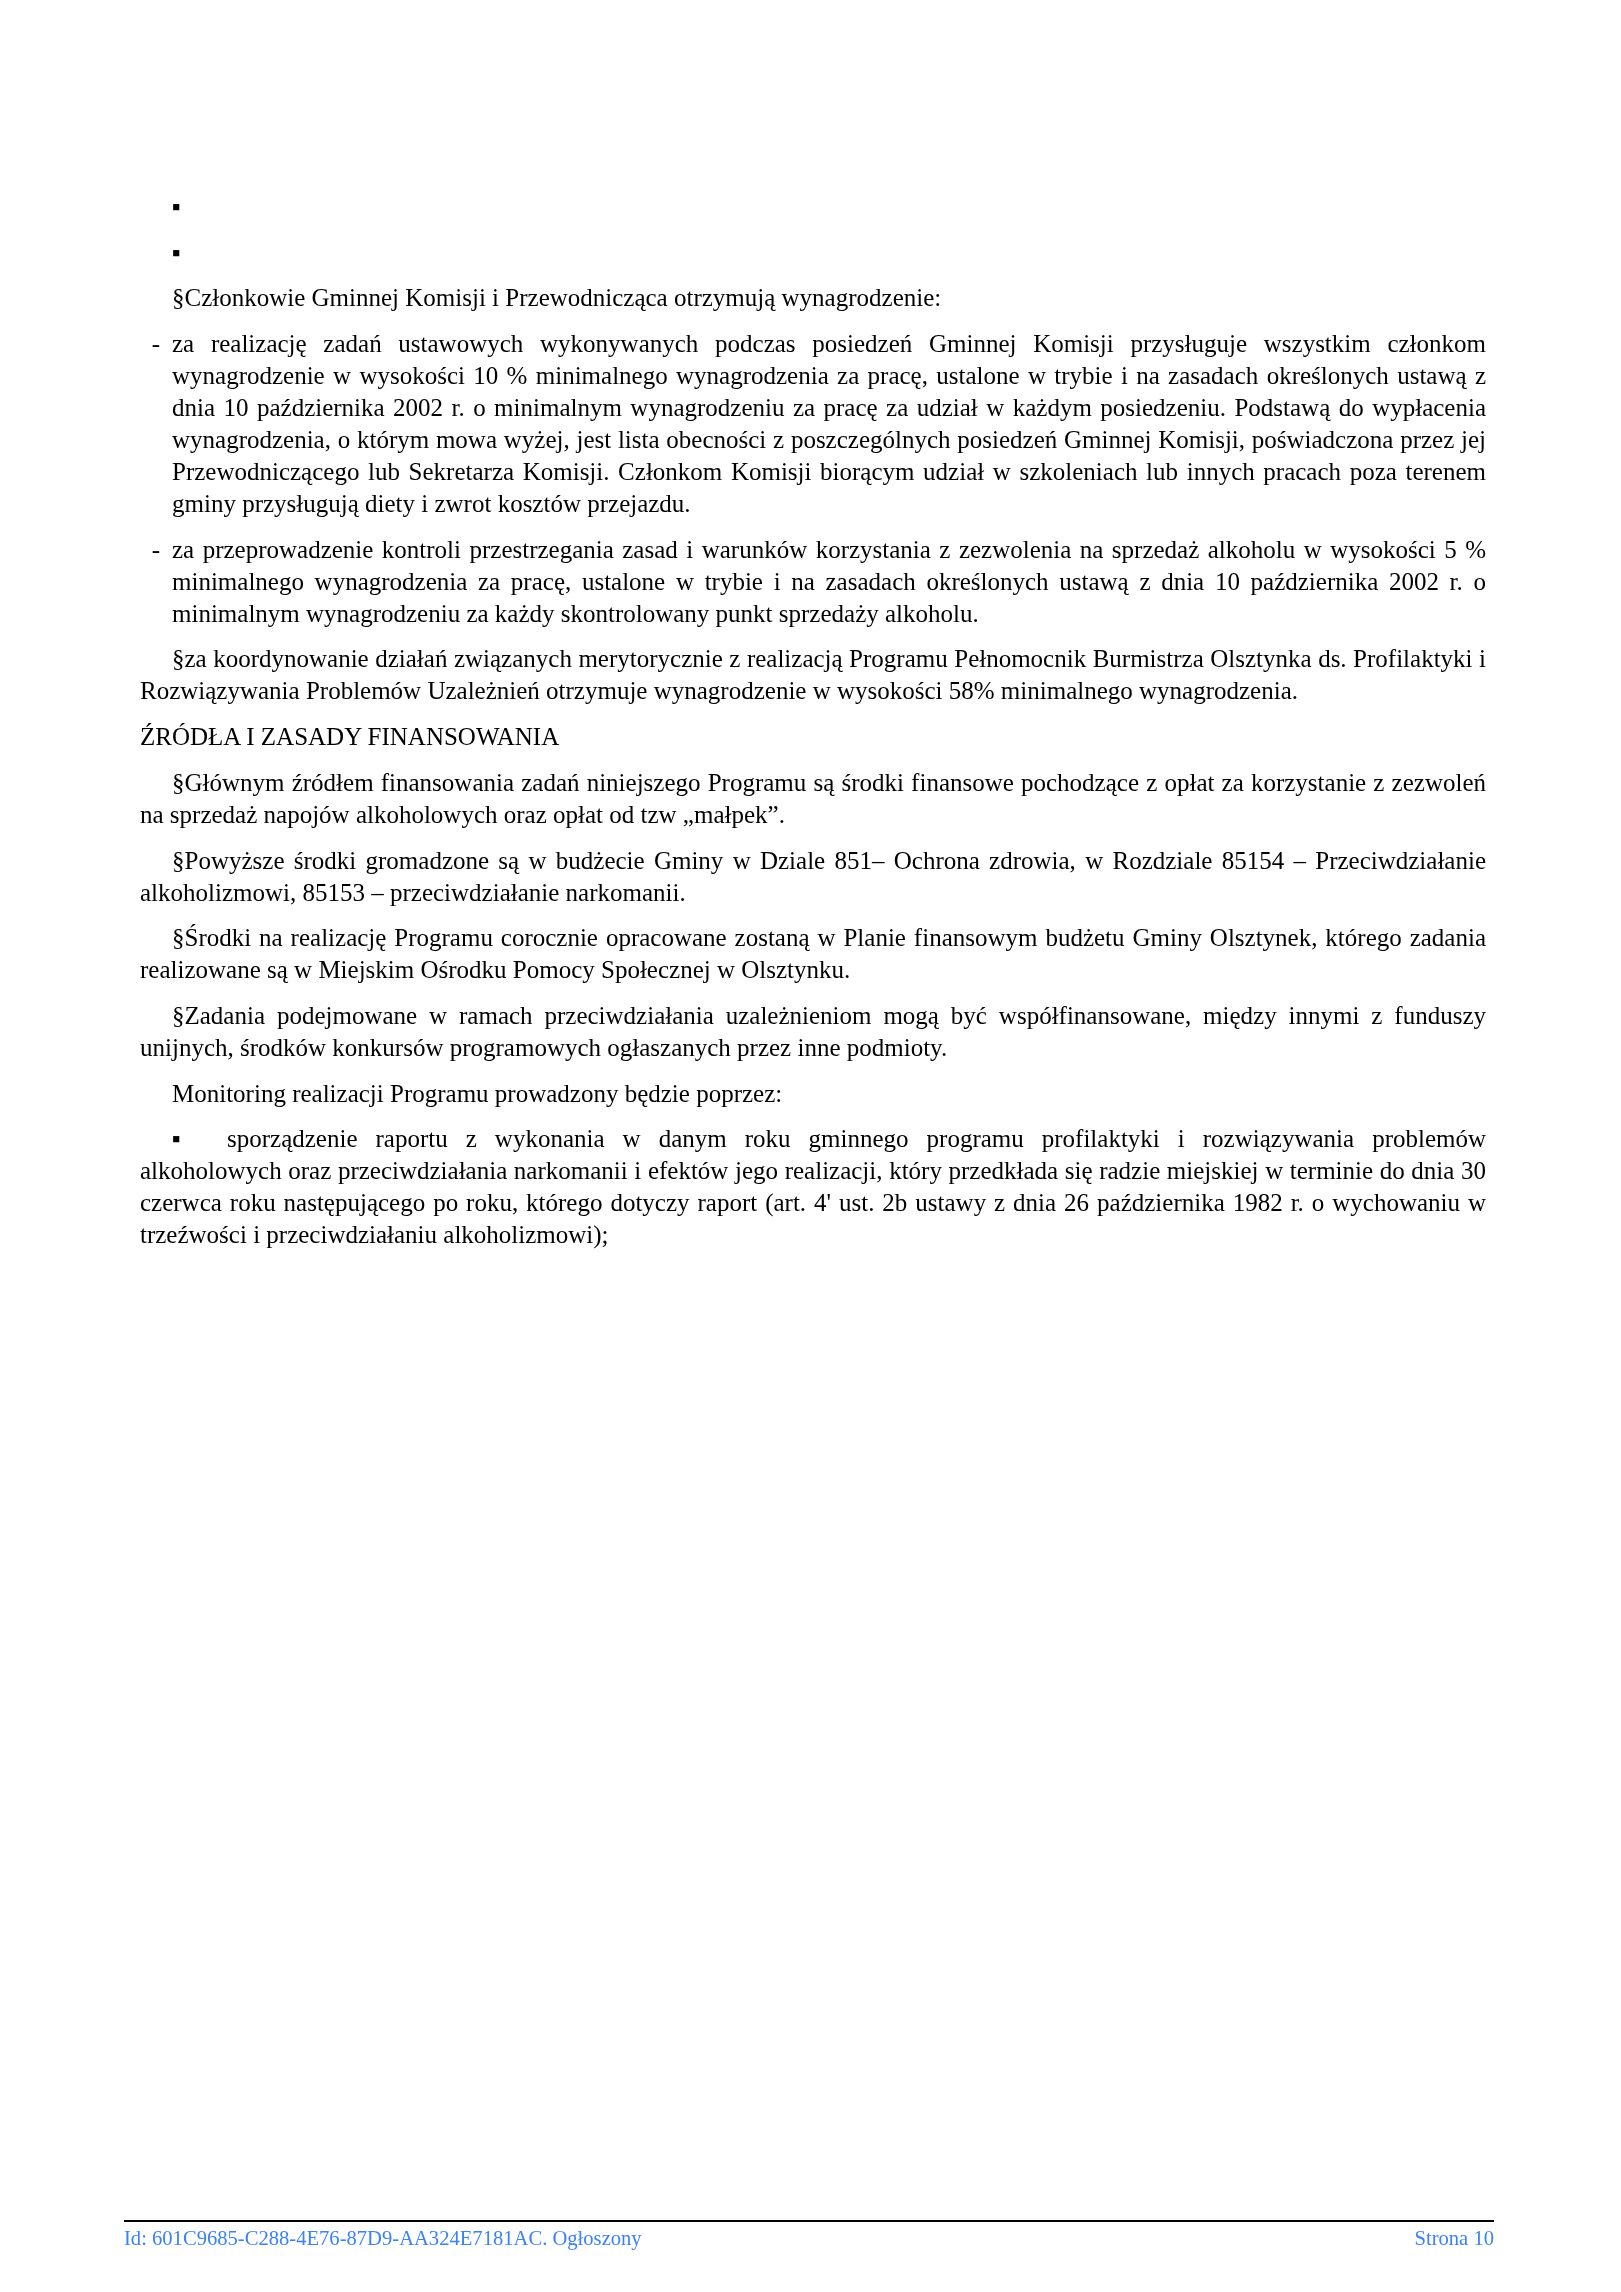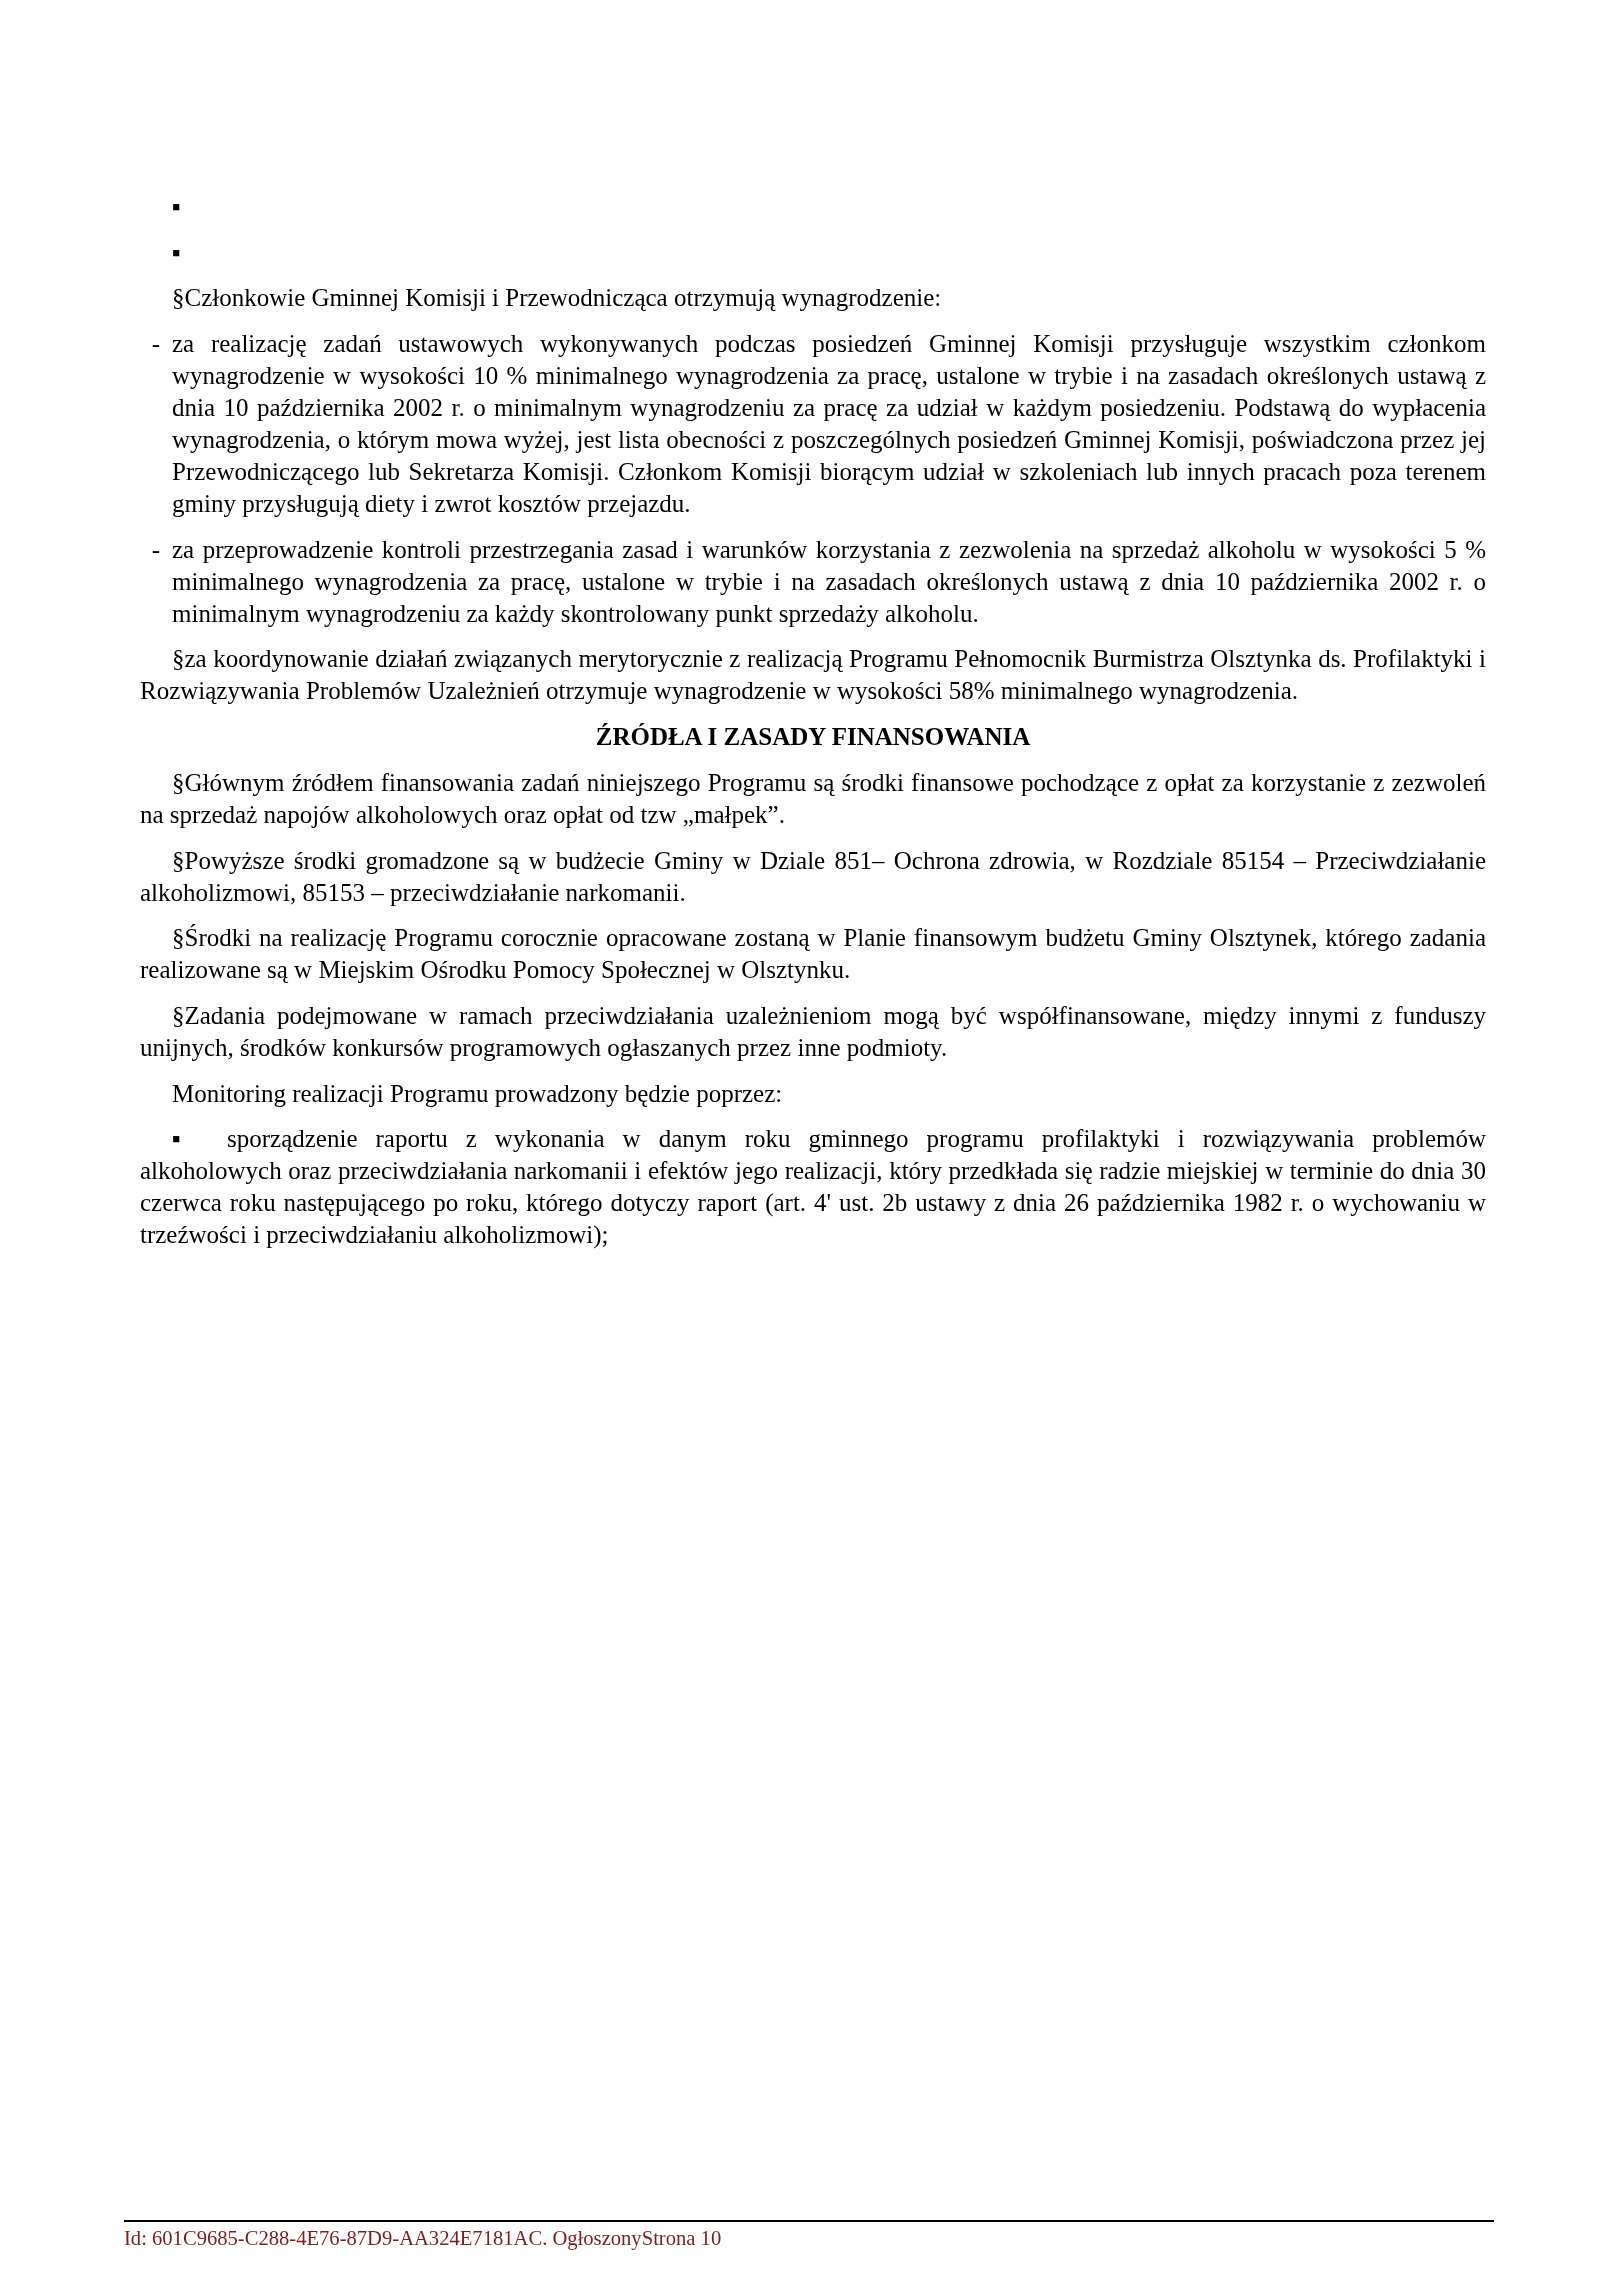--- a/index.html
+++ b/index.html
@@ -6,35 +6,35 @@
   body { width: 1621px; height: 2293px; position: relative; overflow: hidden; }
   .page {
     position: absolute; left: 140px; top: 191px; width: 1346px;
     font-family: "Liberation Serif", "DejaVu Serif", serif;
     font-size: 25px; line-height: 32px; color: #000;
   }
   p { margin: 0 0 13.7px 0; text-align: justify; }
   .ind { text-indent: 32px; }
   .bullet-sq::before { content: "\25AA"; }
   .heading-left { font-weight: bold; text-indent: 32px; }
-  .heading-center { font-weight: bold; text-align: center; }
+  .heading-center { font-weight: normal; }
   .dash-item { position: relative; padding-left: 32px; }
   .dash-item .dash { position: absolute; left: 11.8px; top: 0; }
   .mon-bullet { text-indent: 32px; }
   .mon-bullet .sq { display: inline-block; width: 55px; text-indent: 0; }
   sup { font-size: 14.7px; line-height: 0; vertical-align: 8.8px; }
   .footer-rule {
     position: absolute; left: 124px; width: 1370px; top: 2220px; height: 0;
     border-top: 2px solid #000;
   }
   .footer {
     position: absolute; left: 124px; width: 1370px; top: 2226px;
     font-family: "Liberation Serif", "DejaVu Serif", serif;
-    font-size: 20.6px; line-height: 25.5px; color: #7f1d1d;
-    display: flex; 
+    font-size: 20.6px; line-height: 25.5px; color: #3b82f6;
+    display: flex; justify-content: space-between;
   }
 </style>
 </head>
 <body>
 
 <div class="page">
   <p class="ind bullet-sq"><span></span></p>
   <p class="ind bullet-sq"><span></span></p>
   <p class="ind"></p>
   <p class="ind"></p>

